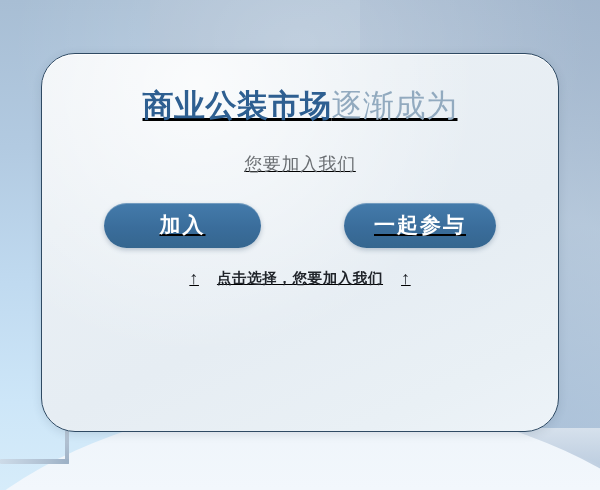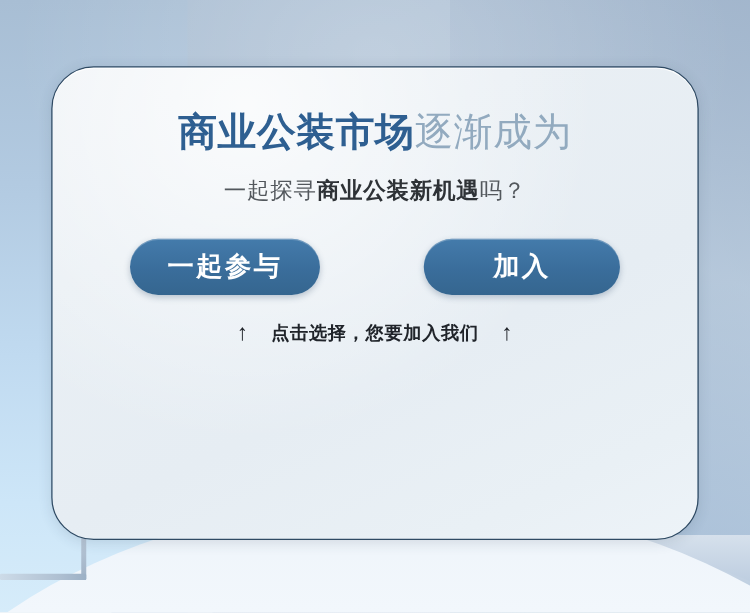--- a/index.html
+++ b/index.html
@@ -112,20 +112,21 @@
     inset: 0;
     background: radial-gradient(ellipse at 30% 8%, rgba(255,255,255,0.75) 0%, rgba(255,255,255,0) 55%);
     pointer-events: none;
   }
   .card-inner {
     position: relative;
     z-index: 2;
     width: 100%;
     height: 100%;
     text-align: center;
+    text-decoration: underline;
   }
 
   
   .headline {
     margin: 0;
     padding-top: 32px;
     line-height: 1.32;
     font-size: 31px;
     font-weight: 400;
     letter-spacing: 0.5px;
@@ -233,28 +234,26 @@
   <div class="bracket-h"></div>
 
   <div class="card">
     <div class="card-sheen"></div>
     <div class="card-inner">
 
       <h1 class="headline">
         <span class="hl-strong">商业公装市场</span><span class="hl-soft">逐渐成为</span>
       </h1>
 
-
-      <p class="subhead-2">
-        <span>一起探寻</span><span class="sh-strong">商业公装新机遇</span><span>吗？</span>
-      </p>
+      <p class="subhead">您要加入我们</p>
+
 
       <div class="btn-row">
+        <button class="cta cta-join">加入</button>
         <button class="cta cta-attend">一起参与</button>
-        <button class="cta cta-join">加入</button>
       </div>
 
       <p class="caption">
         <span class="arrow">↑</span>
         <span>点击选择，您要加入我们</span>
         <span class="arrow">↑</span>
       </p>
 
     </div>
   </div>

